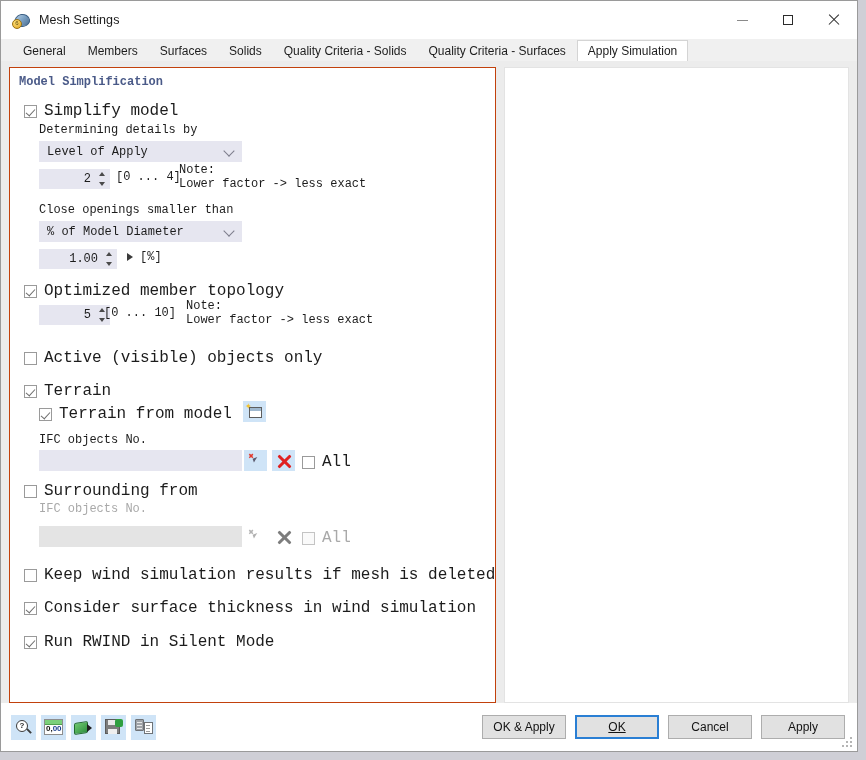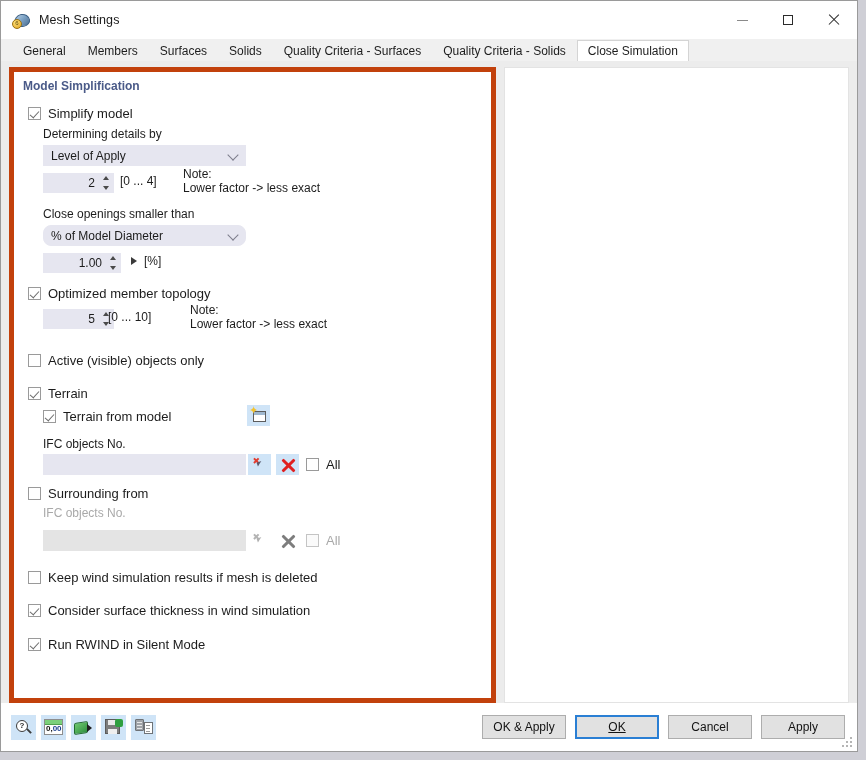--- a/index.html
+++ b/index.html
@@ -94,24 +94,25 @@
     background:#ececec;
     padding:6px 8px 0 8px;
     box-sizing:border-box;
     display:flex;
     gap:8px;
     position:relative;
   }
   .panel-left{
     width:487px;
     background:#ffffff;
-    border:5px solid #c2410c;
+    border:1px solid #c2410c;
     box-sizing:border-box;
     position:relative;
     overflow:hidden;
+    font-family:Liberation Mono, monospace;
   }
   .panel-right{
     flex:1;
     background:#ffffff;
     border:1px solid #e3e3e3;
     box-sizing:border-box;
   }
 
   .section-title{
     position:absolute;left:9px;top:7px;
@@ -134,21 +135,21 @@
     position:relative;
     margin-right:7px;
   }
   .cbbox.checked::after{
     content:"";position:absolute;left:3px;top:1px;
     width:4px;height:8px;
     border:solid #6d6d6d;border-width:0 1.6px 1.6px 0;
     transform:rotate(42deg);
   }
   .cbbox.disabled{border-color:#c4c4c4;background:#fafafa;}
-  .cblabel{font-size:13px;color:#1c1c1c;white-space:nowrap;}
+  .cblabel{font-size:16px;color:#1c1c1c;white-space:nowrap;}
   .cblabel.disabled{color:#a9a9a9;}
 
   .lbl{font-size:12px;color:#1c1c1c;white-space:nowrap;}
   .lbl.dim{color:#a9a9a9;}
 
   
   .combo{
     height:21px;
     background:#e6e6f0;
     border:1px solid #e6e6f0;
@@ -355,23 +356,23 @@
           <span class="ic-close"></span>
         </div>
     </div>
   </div>
 
   <div class="tabstrip">
     <div class="tab">General</div>
     <div class="tab">Members</div>
     <div class="tab">Surfaces</div>
     <div class="tab">Solids</div>
+    <div class="tab">Quality Criteria - Solids</div>
     <div class="tab">Quality Criteria - Surfaces</div>
-    <div class="tab">Quality Criteria - Solids</div>
-    <div class="tab active">Close Simulation</div>
+    <div class="tab active">Apply Simulation</div>
   </div>
 
   <div class="content">
 
     <div class="panel-left">
       <div class="section-title">Model Simplification</div>
 
       <div class="form">
 
         <div class="row" style="position:absolute;left:14px;top:6px;">
@@ -394,21 +395,21 @@
               <i class="up"></i>
               <i class="dn"></i>
             </span>
         </div>
         <div class="range" style="position:absolute;left:106px;top:74px;">[0 ... 4]</div>
         <div class="note" style="position:absolute;left:169px;top:67px;">Note:
 Lower factor -&gt; less exact</div>
 
         <div class="lbl" style="position:absolute;left:29px;top:107px;">Close openings smaller than</div>
 
-        <div class="combo" style="position:absolute;left:29px;top:125px;width:203px;border-radius:8px;">
+        <div class="combo" style="position:absolute;left:29px;top:125px;width:203px;">
           <span>% of Model Diameter</span>
           <span class="chev"></span>
         </div>
 
         <div class="spin" style="position:absolute;left:29px;top:153px;width:78px;">
           <span class="val">1.00</span>
           <span class="arrows">
               <i class="up"></i>
               <i class="dn"></i>
             </span>

